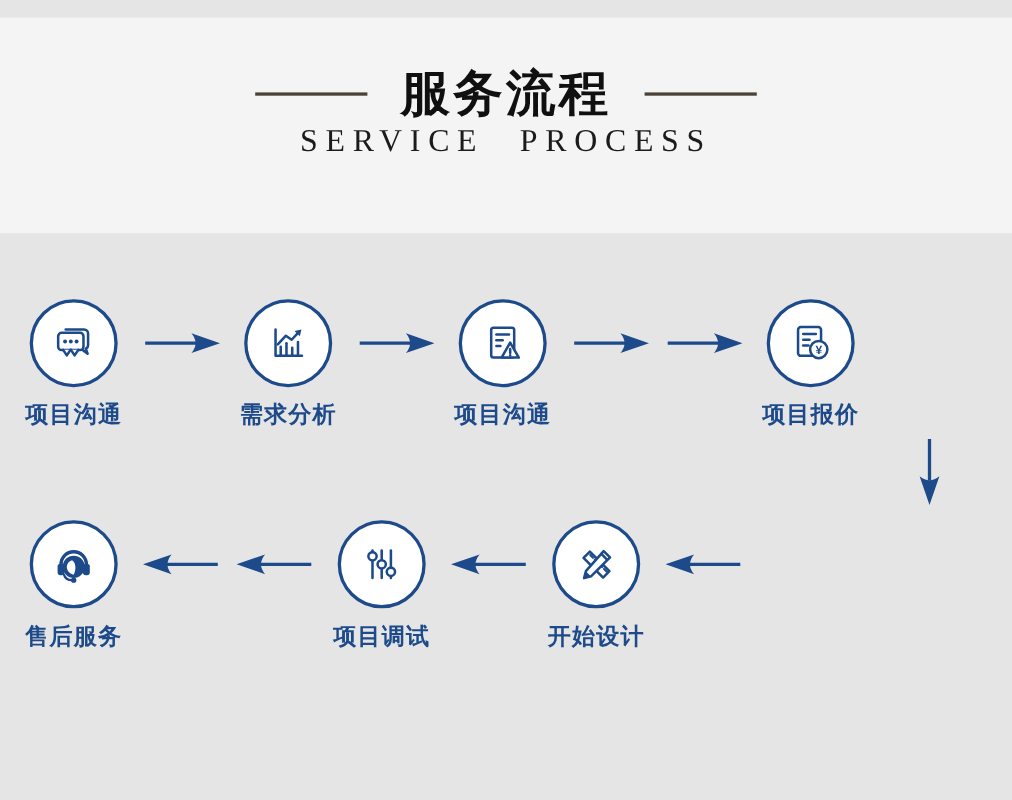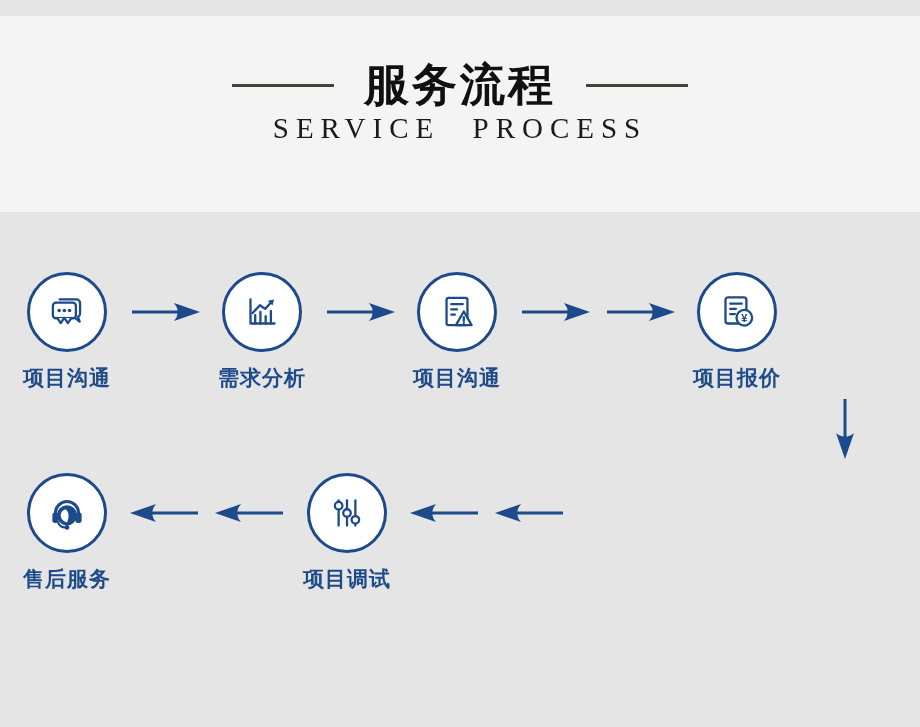--- a/index.html
+++ b/index.html
@@ -207,20 +207,32 @@
         <div class="step-label">项目调试</div>
       </div>
 
       <div class="h-arrow">
         <svg width="70" height="22" viewBox="0 0 70 22">
           <path class="arrow-line" d="M68 11 H20"></path>
           <path class="arrow-head" d="M0 11 L26 2 Q18.5 11 26 20 Z"></path>
         </svg>
       </div>
 
+      <div class="step">
+        <div class="icon-circle">
+          <svg width="46" height="46" viewBox="0 0 44 44">
+            <path class="ic" d="M11 16.5 L16.5 11 L33.5 28 L28 33.5 Z"></path>
+            <path class="ic" style="stroke-width:1.8" d="M16.8 14 l2.4 2.4 M20.8 18 l2.4 2.4 M24.8 22 l2.4 2.4 M28.8 26 l2.4 2.4"></path>
+            <path class="ic ic-white" d="M28.5 10.5 L34 16 L17.5 32.5 L11.5 34 L13 28 Z"></path>
+            <path class="ic" d="M26.5 13 l4.5 4.5"></path>
+            <path class="ic-fill" d="M13.4 28.4 L11.5 34 L17.1 32.1 Z"></path>
+          </svg>
+        </div>
+        <div class="step-label">开始设计</div>
+      </div>
 
       <div class="h-arrow">
         <svg width="70" height="22" viewBox="0 0 70 22">
           <path class="arrow-line" d="M68 11 H20"></path>
           <path class="arrow-head" d="M0 11 L26 2 Q18.5 11 26 20 Z"></path>
         </svg>
       </div>
 
     </div>
   </div>

